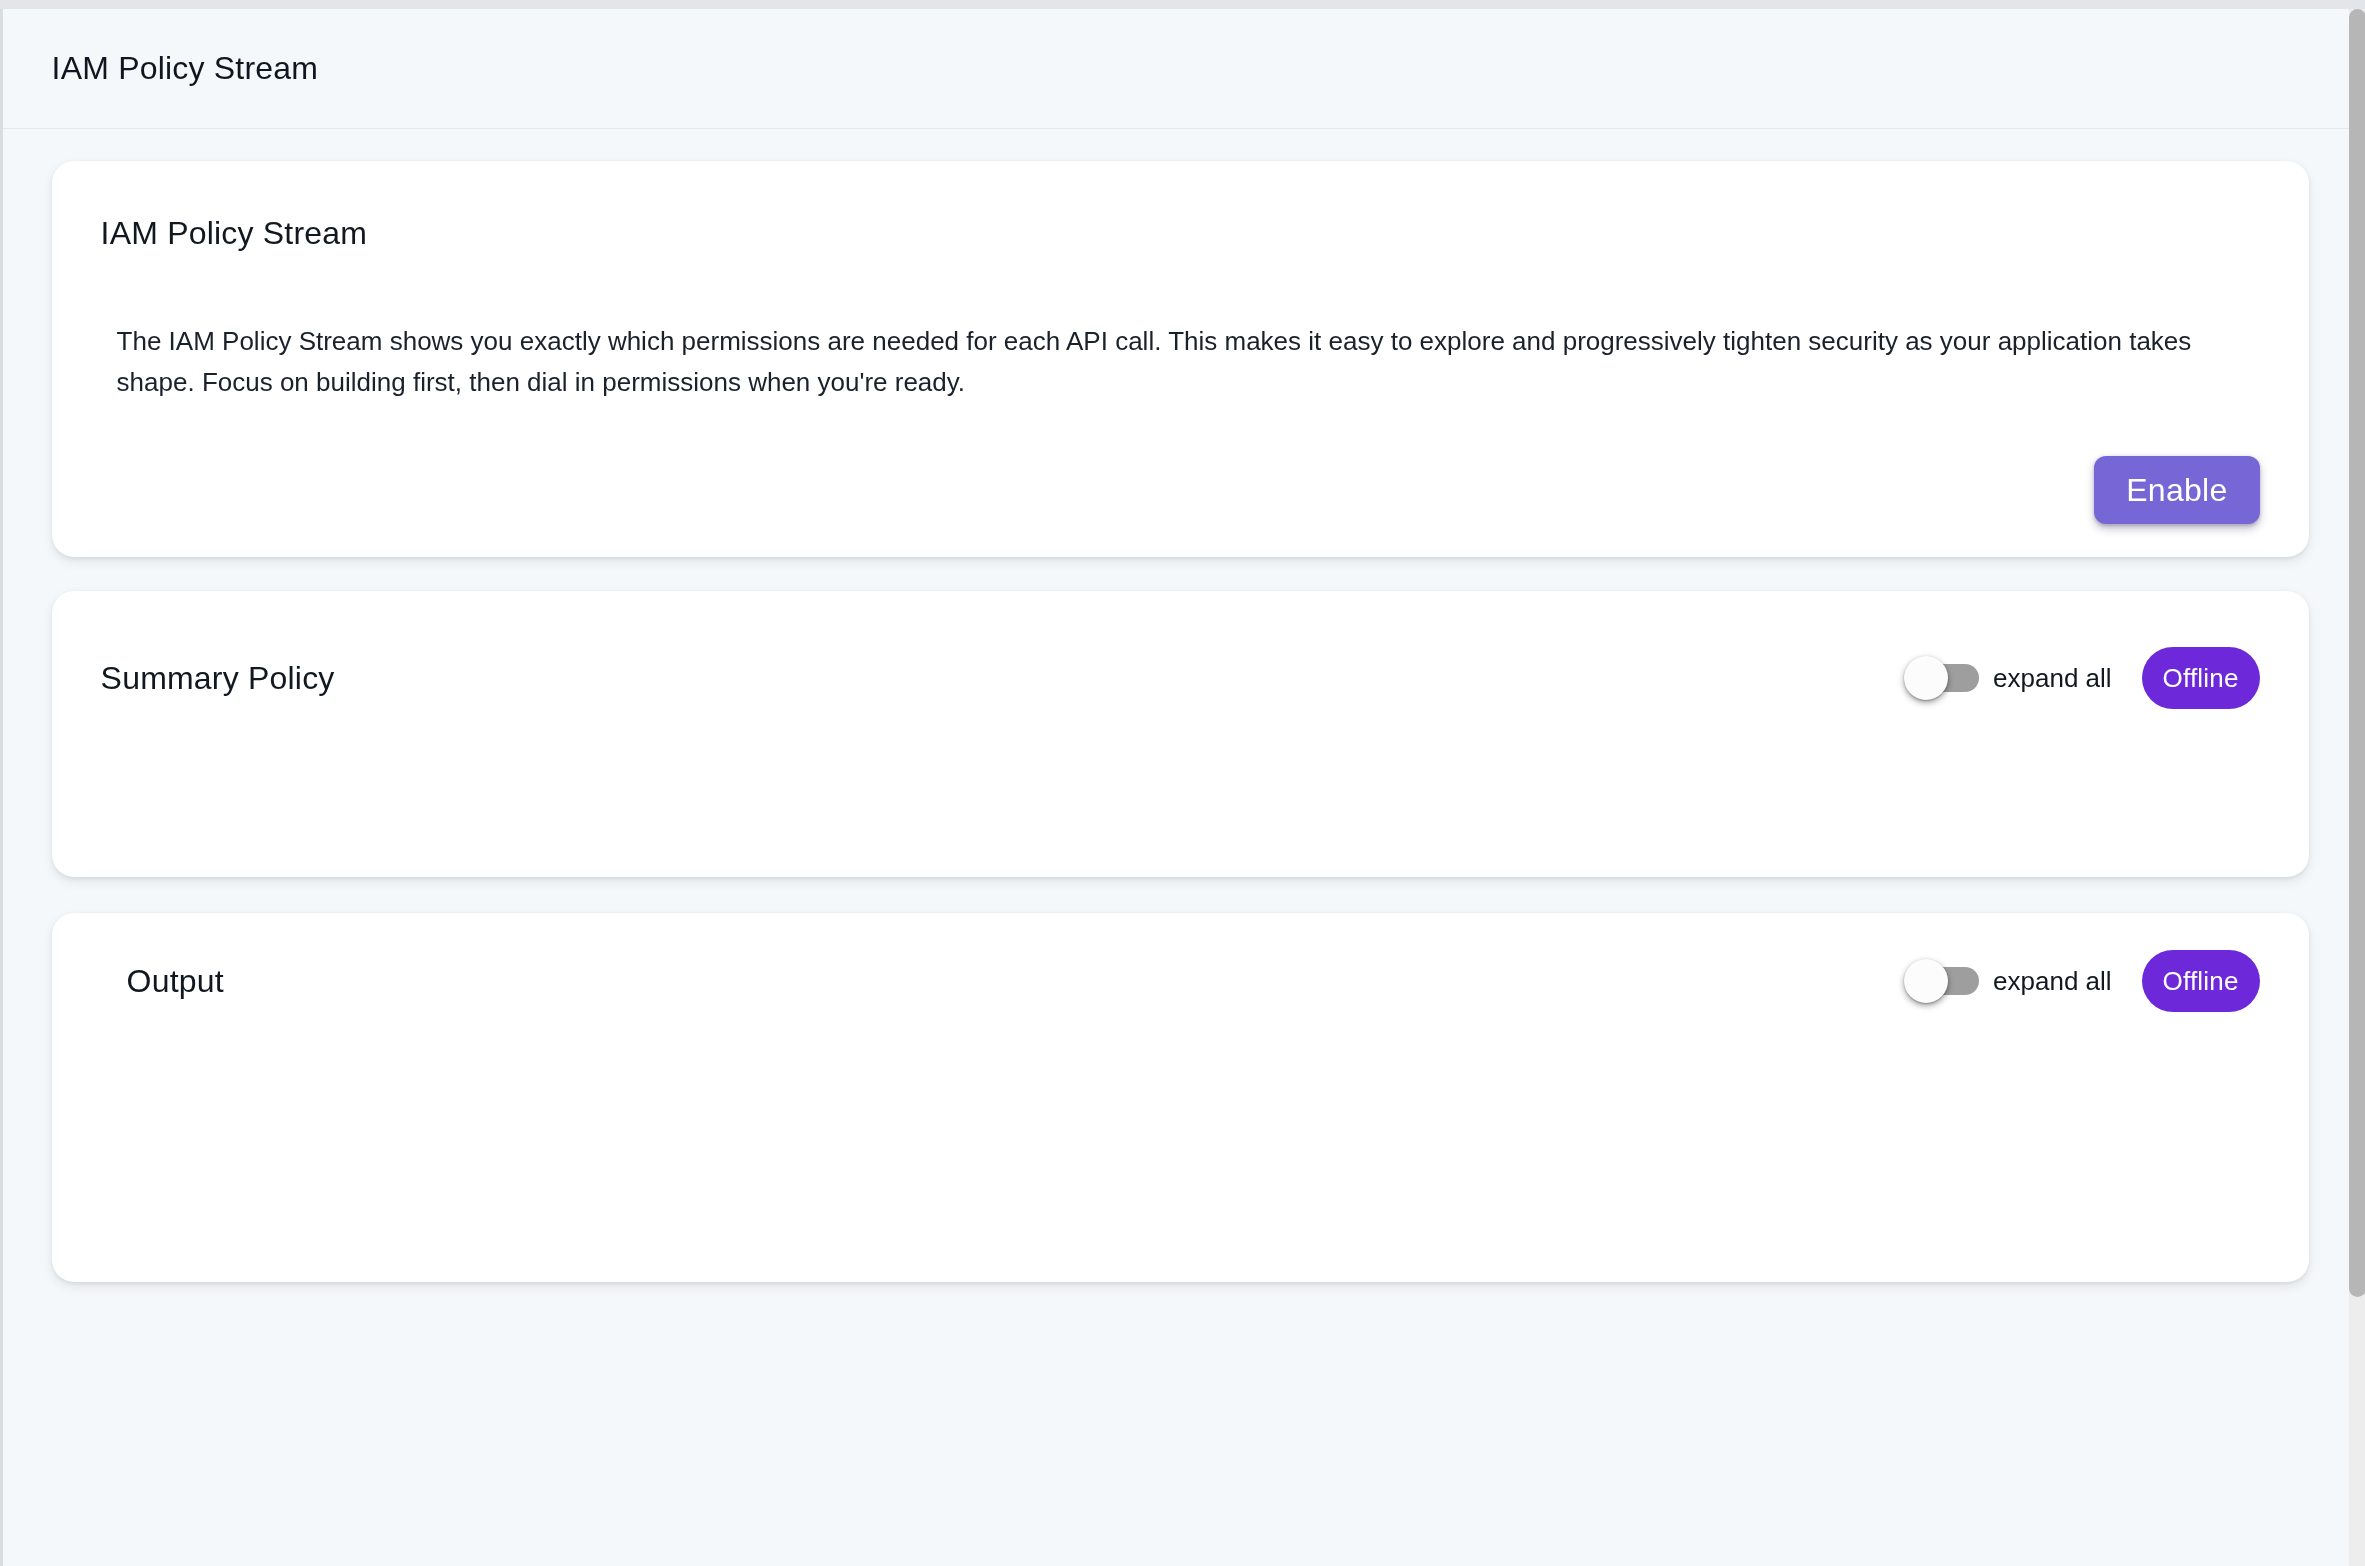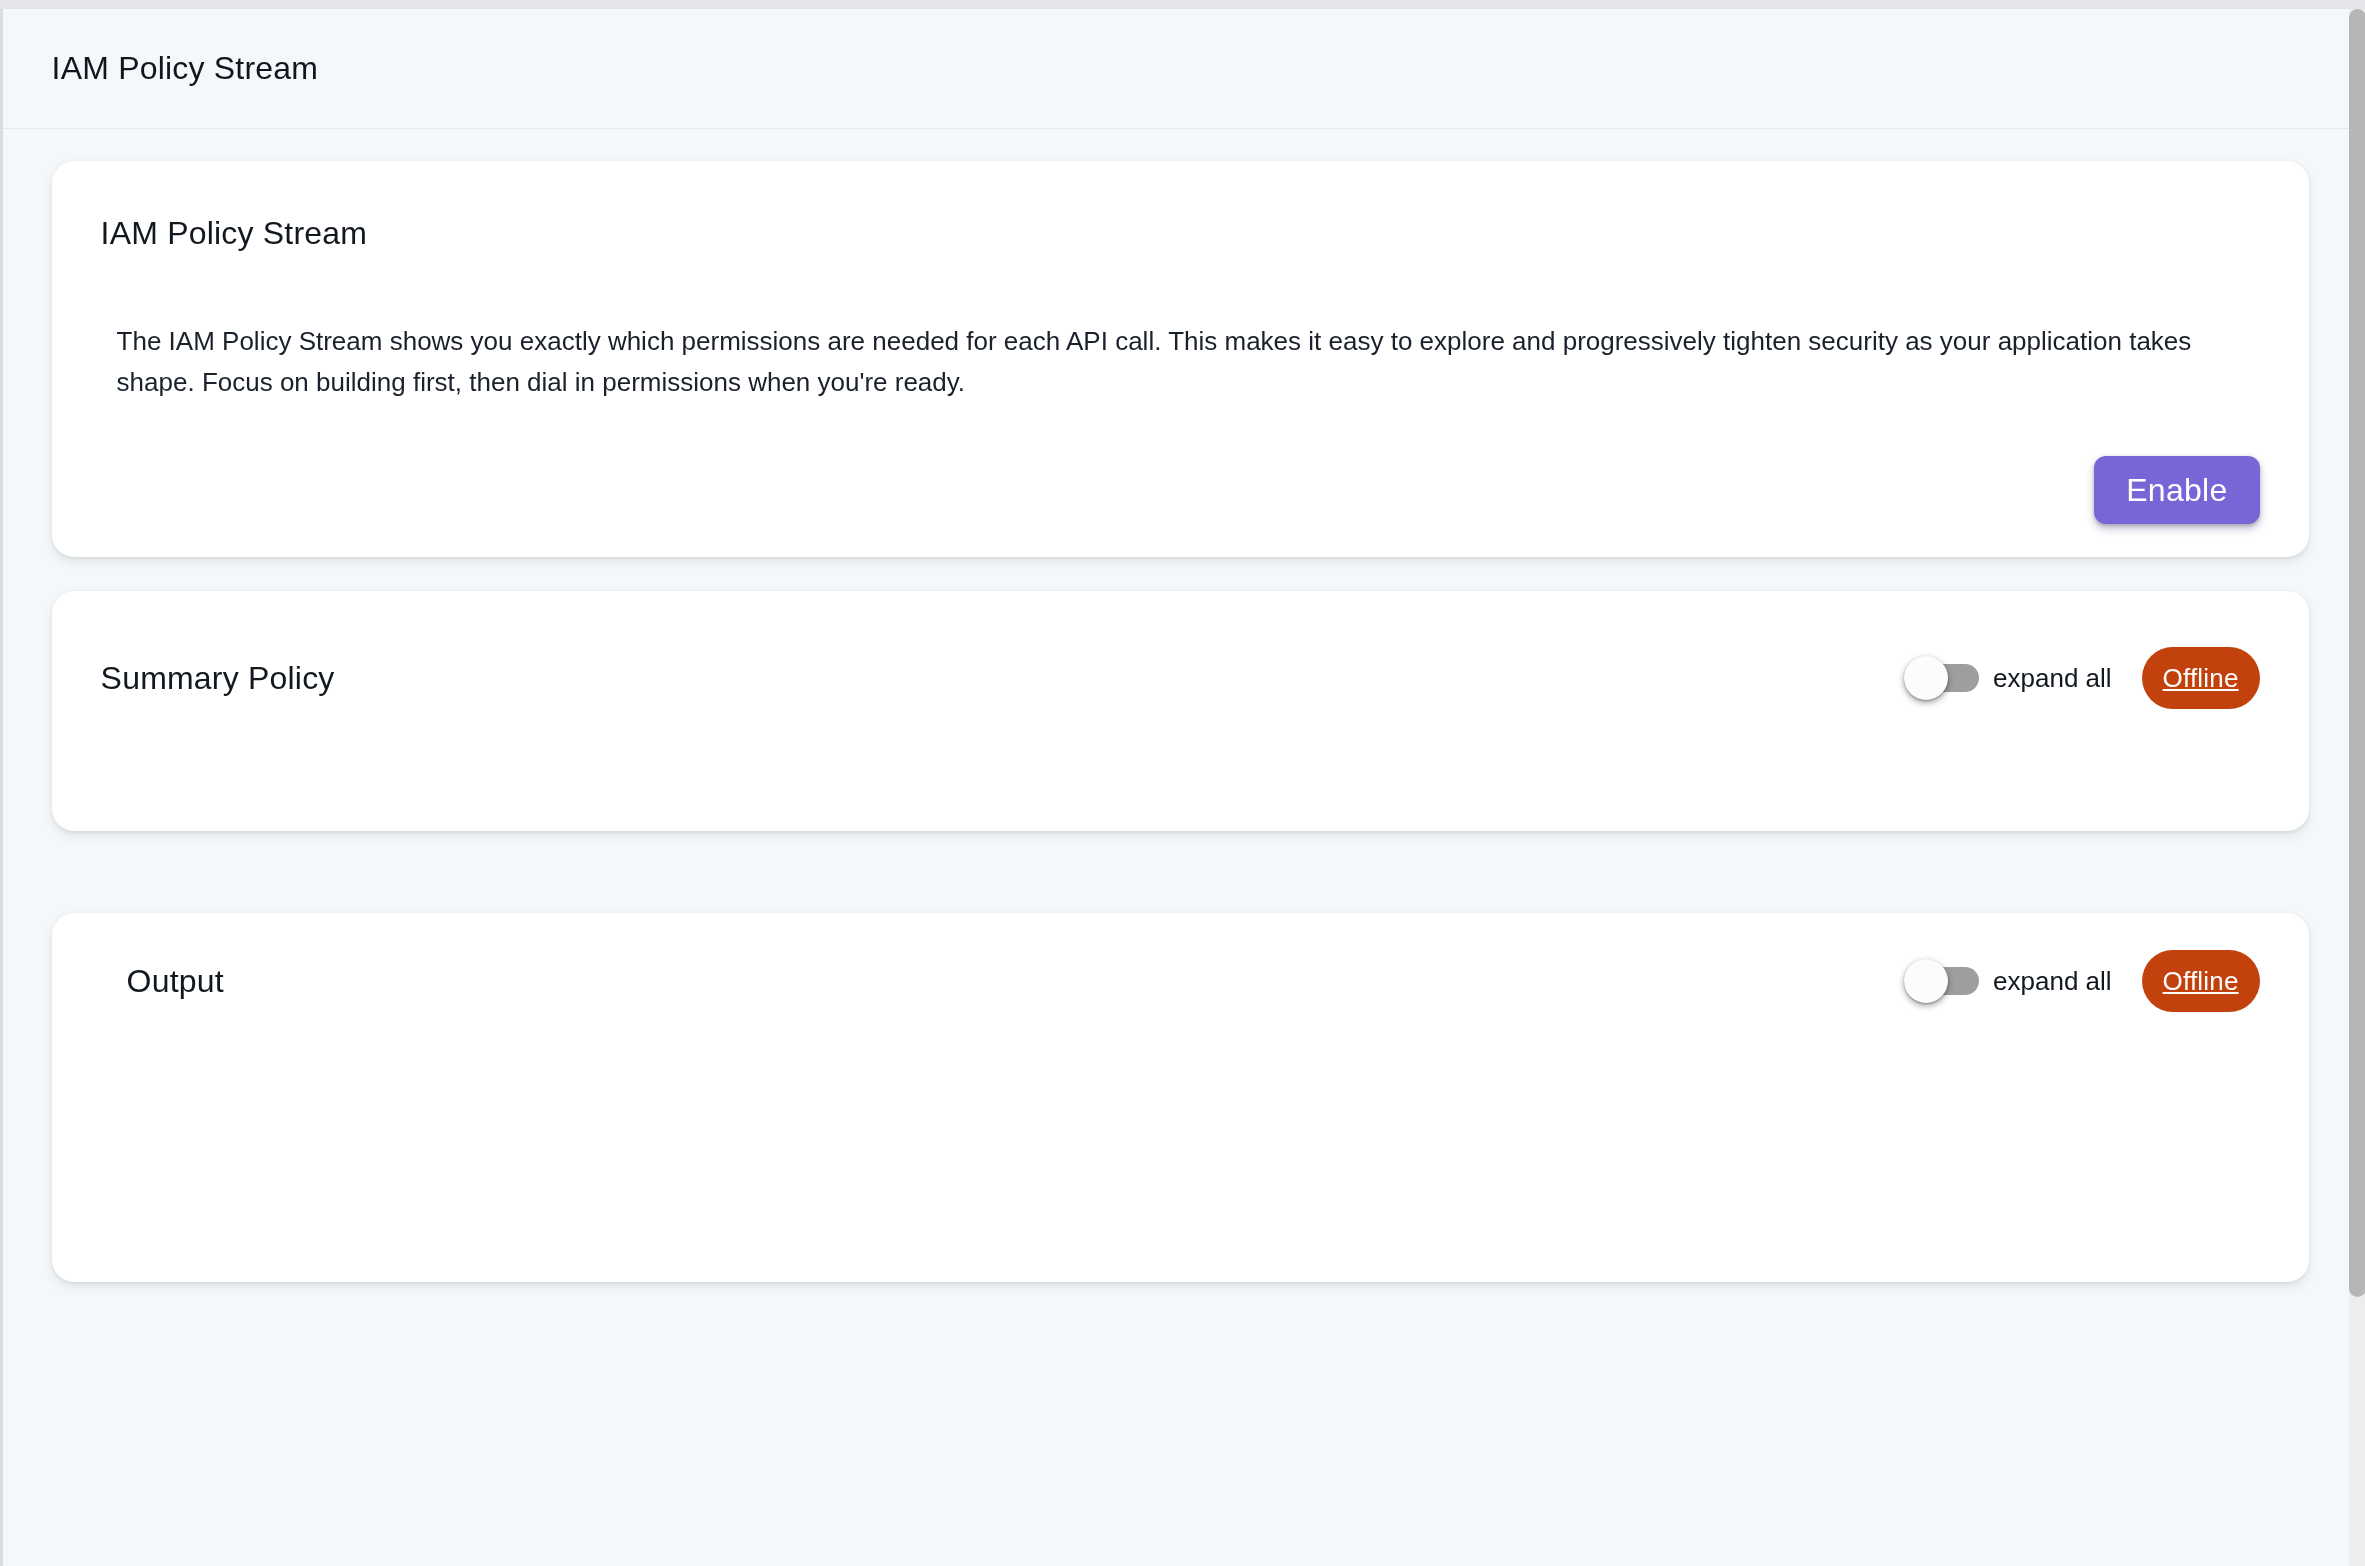--- a/index.html
+++ b/index.html
@@ -80,25 +80,25 @@
     background: #fcfcfc;
     box-shadow: 0 2.6px 6px rgba(0,0,0,.38), 0 0.9px 1.7px rgba(0,0,0,.25);
   }
   .expand-label {
     margin-left: 14px; font-size: 26px; color: #12181f; flex: 0 0 auto;
   }
   .badge {
     margin-left: 30px; flex: 0 0 auto;
     height: 62px; line-height: 62px; padding: 0 19.6px; min-width: 118px;
     text-align: center;
-    background: #c2410c; color: #ffffff;
-    font-size: 26px; border-radius: 31px; letter-spacing: 0.2px; text-decoration: underline;
+    background: #6d28d9; color: #ffffff;
+    font-size: 26px; border-radius: 31px; letter-spacing: 0.2px;
   }
   
-  .card-summary { top: 461px; height: 240px; padding: 56px 49px 0 49px; }
+  .card-summary { top: 461px; height: 286px; padding: 56px 49px 0 49px; }
   
   .card-output { top: 783px; height: 369px; padding: 37px 49px 0 75px; }
   .requests-title {
     margin-top: 105px; padding-left: 28px;
     font-size: 27px; line-height: 36px; color: #5d7083;
   }
   .requests-divider {
     margin-top: 13px; border-top: 1.7px solid #e2e5ea; height: 0;
   }
   .requests-empty {

